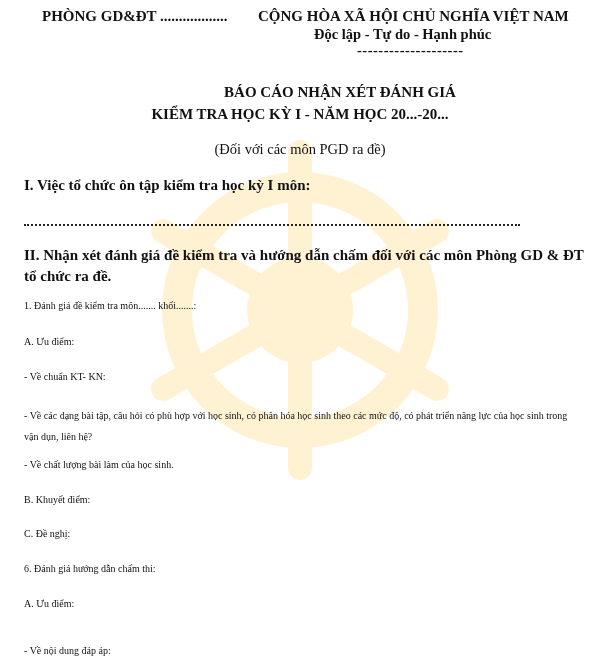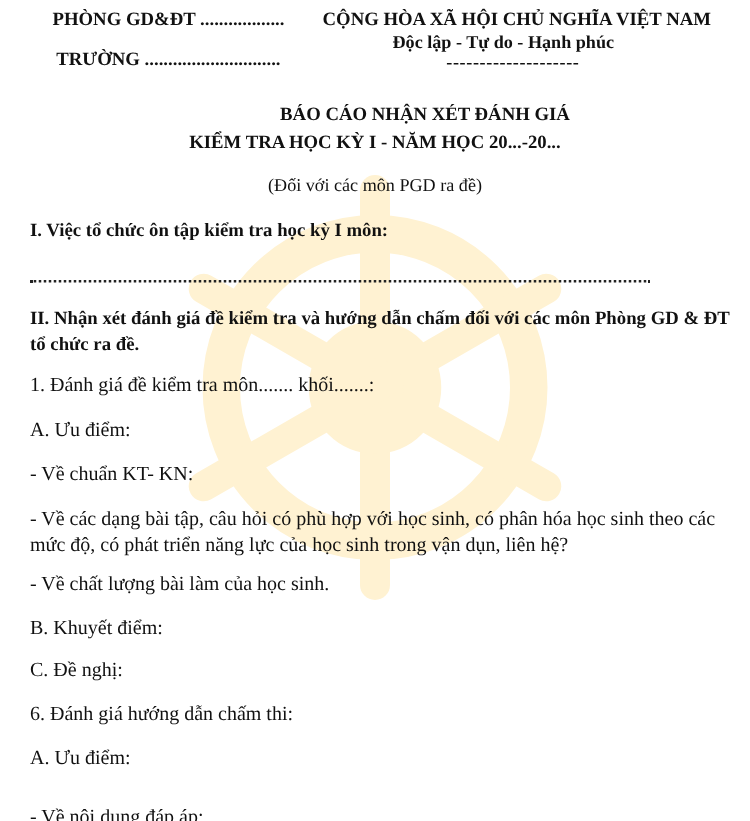--- a/index.html
+++ b/index.html
@@ -56,21 +56,21 @@
       text-align: center;
       width: 600px;
       left: 0;
     }
     .sec {
       font-weight: bold;
       font-size: 15px;
       left: 24px;
     }
     .body-line {
-      font-size: 16px;
+      font-size: 10px;
       left: 24px;
     }
     .wrap {
       white-space: normal;
       width: 560px;
       line-height: 21px;
     }
     .dotted-line {
       position: absolute;
       left: 24px;
@@ -92,21 +92,20 @@
     <line x1="163" y1="231" x2="437" y2="389" stroke-width="24"></line>
     <line x1="163" y1="389" x2="437" y2="231" stroke-width="24"></line>
 
     <circle cx="300" cy="310" r="38" stroke-width="30"></circle>
   </g>
 </svg>
 
 <div class="page">
 
   <div class="abs hdr" style="left:42px; top:8px;">PHÒNG GD&amp;ĐT ..................</div>
-  <div class="abs hdr" style="left:45px; top:40px;">TRƯỜNG .............................</div>
 
   <div class="abs hdr" style="left:258px; top:8px;">CỘNG HÒA XÃ HỘI CHỦ NGHĨA VIỆT NAM</div>
   <div class="abs hdr-sub" style="left:314px; top:26px;">Độc lập - Tự do - Hạnh phúc</div>
   <div class="abs hdr-sub" style="left:357px; top:42px; letter-spacing:0.5px;">--------------------</div>
 
   <div class="abs title" style="top:84px;padding-left:40px;">BÁO CÁO NHẬN XÉT ĐÁNH GIÁ</div>
   <div class="abs title" style="top:106px;">KIỂM TRA HỌC KỲ I - NĂM HỌC 20...-20...</div>
   <div class="abs subtitle" style="top:141px;">(Đối với các môn PGD ra đề)</div>
 
   <div class="abs sec" style="top:177px;">I. Việc tổ chức ôn tập kiểm tra học kỳ I môn:</div>

